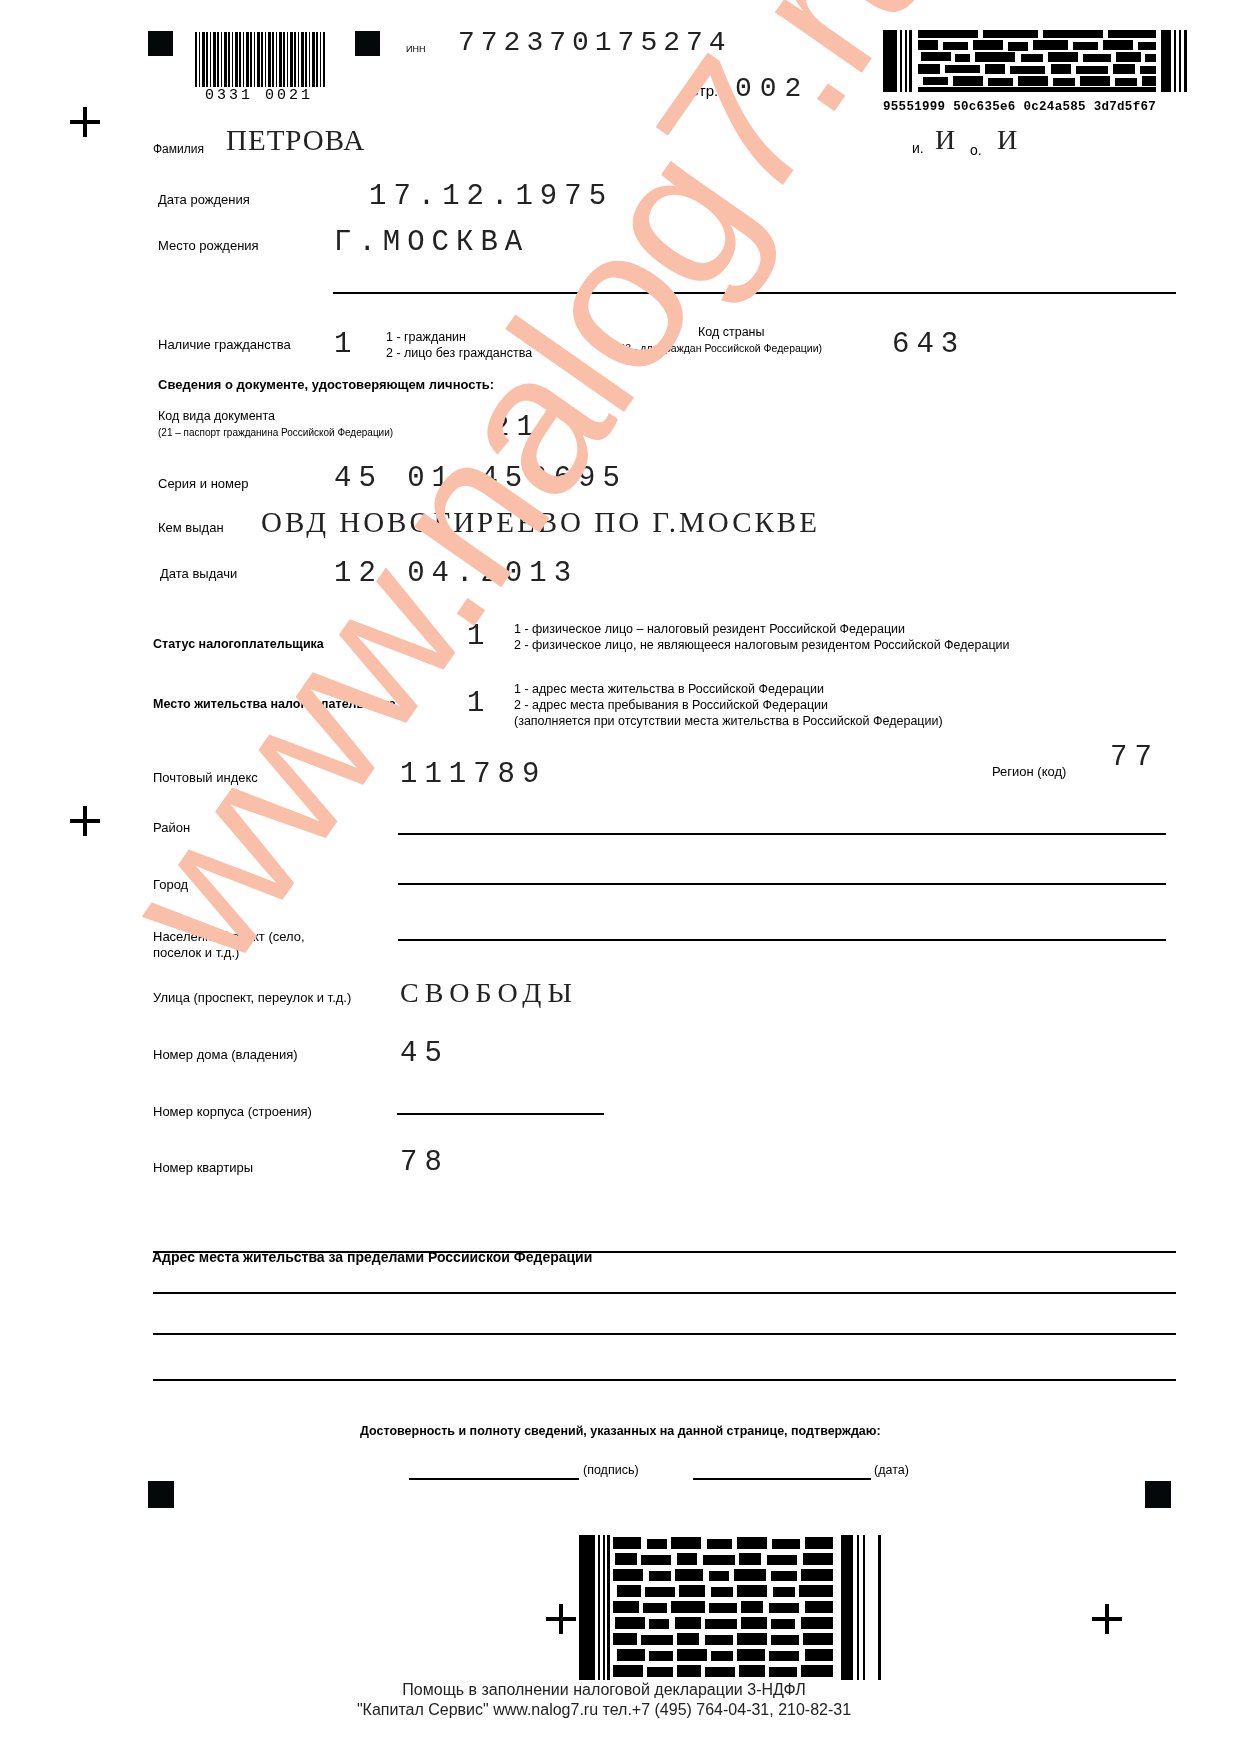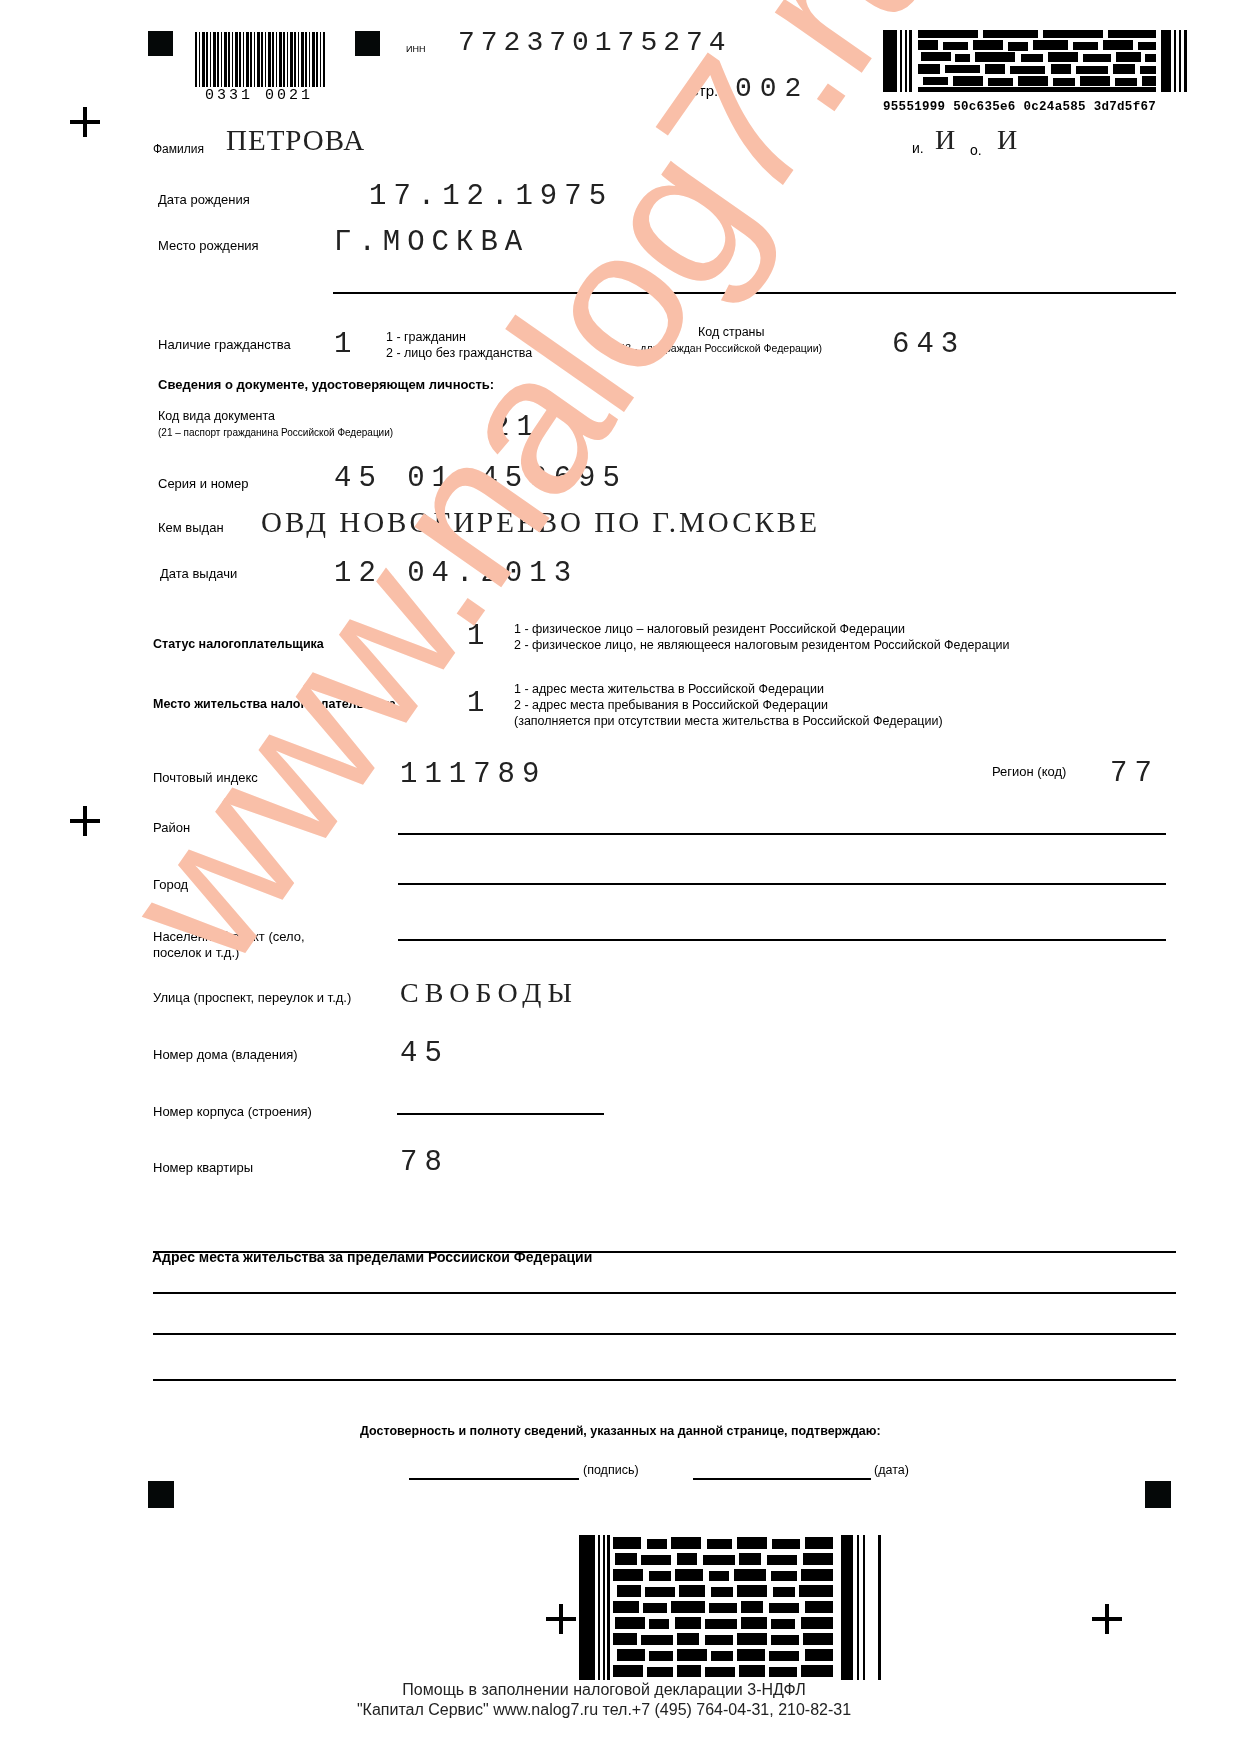--- a/index.html
+++ b/index.html
@@ -138,21 +138,21 @@
 
 <div class="lbl b" style="left:153px;top:697px;font-size:12.5px;">Место жительства налогоплательщика</div>
 <div class="val" style="left:467px;top:687px;">1</div>
 <div class="small" style="left:514px;top:682px;font-size:12.5px;">1 - адрес места жительства в Российской Федерации</div>
 <div class="small" style="left:514px;top:698px;font-size:12.5px;">2 - адрес места пребывания в Российской Федерации</div>
 <div class="small" style="left:514px;top:714px;font-size:12.5px;">(заполняется при отсутствии места жительства в Российской Федерации)</div>
 
 <div class="lbl" style="left:153px;top:770px;">Почтовый индекс</div>
 <div class="val" style="left:400px;top:758px;">111789</div>
 <div class="lbl" style="left:992px;top:764px;">Регион (код)</div>
-<div class="val" style="left:1110px;top:757px;text-align:right;">77</div>
+<div class="val" style="left:1110px;top:741px;text-align:right;">77</div>
 
 <div class="cross" style="left:70px;top:806px;"></div>
 
 <div class="lbl" style="left:153px;top:820px;">Район</div>
 <div class="val" style="left:400px;top:805px;"></div>
 <div class="line" style="left:398px;top:833px;width:768px;"></div>
 
 <div class="lbl" style="left:153px;top:877px;">Город</div>
 <div class="val" style="left:400px;top:860px;"></div>
 <div class="line" style="left:398px;top:883px;width:768px;"></div>

